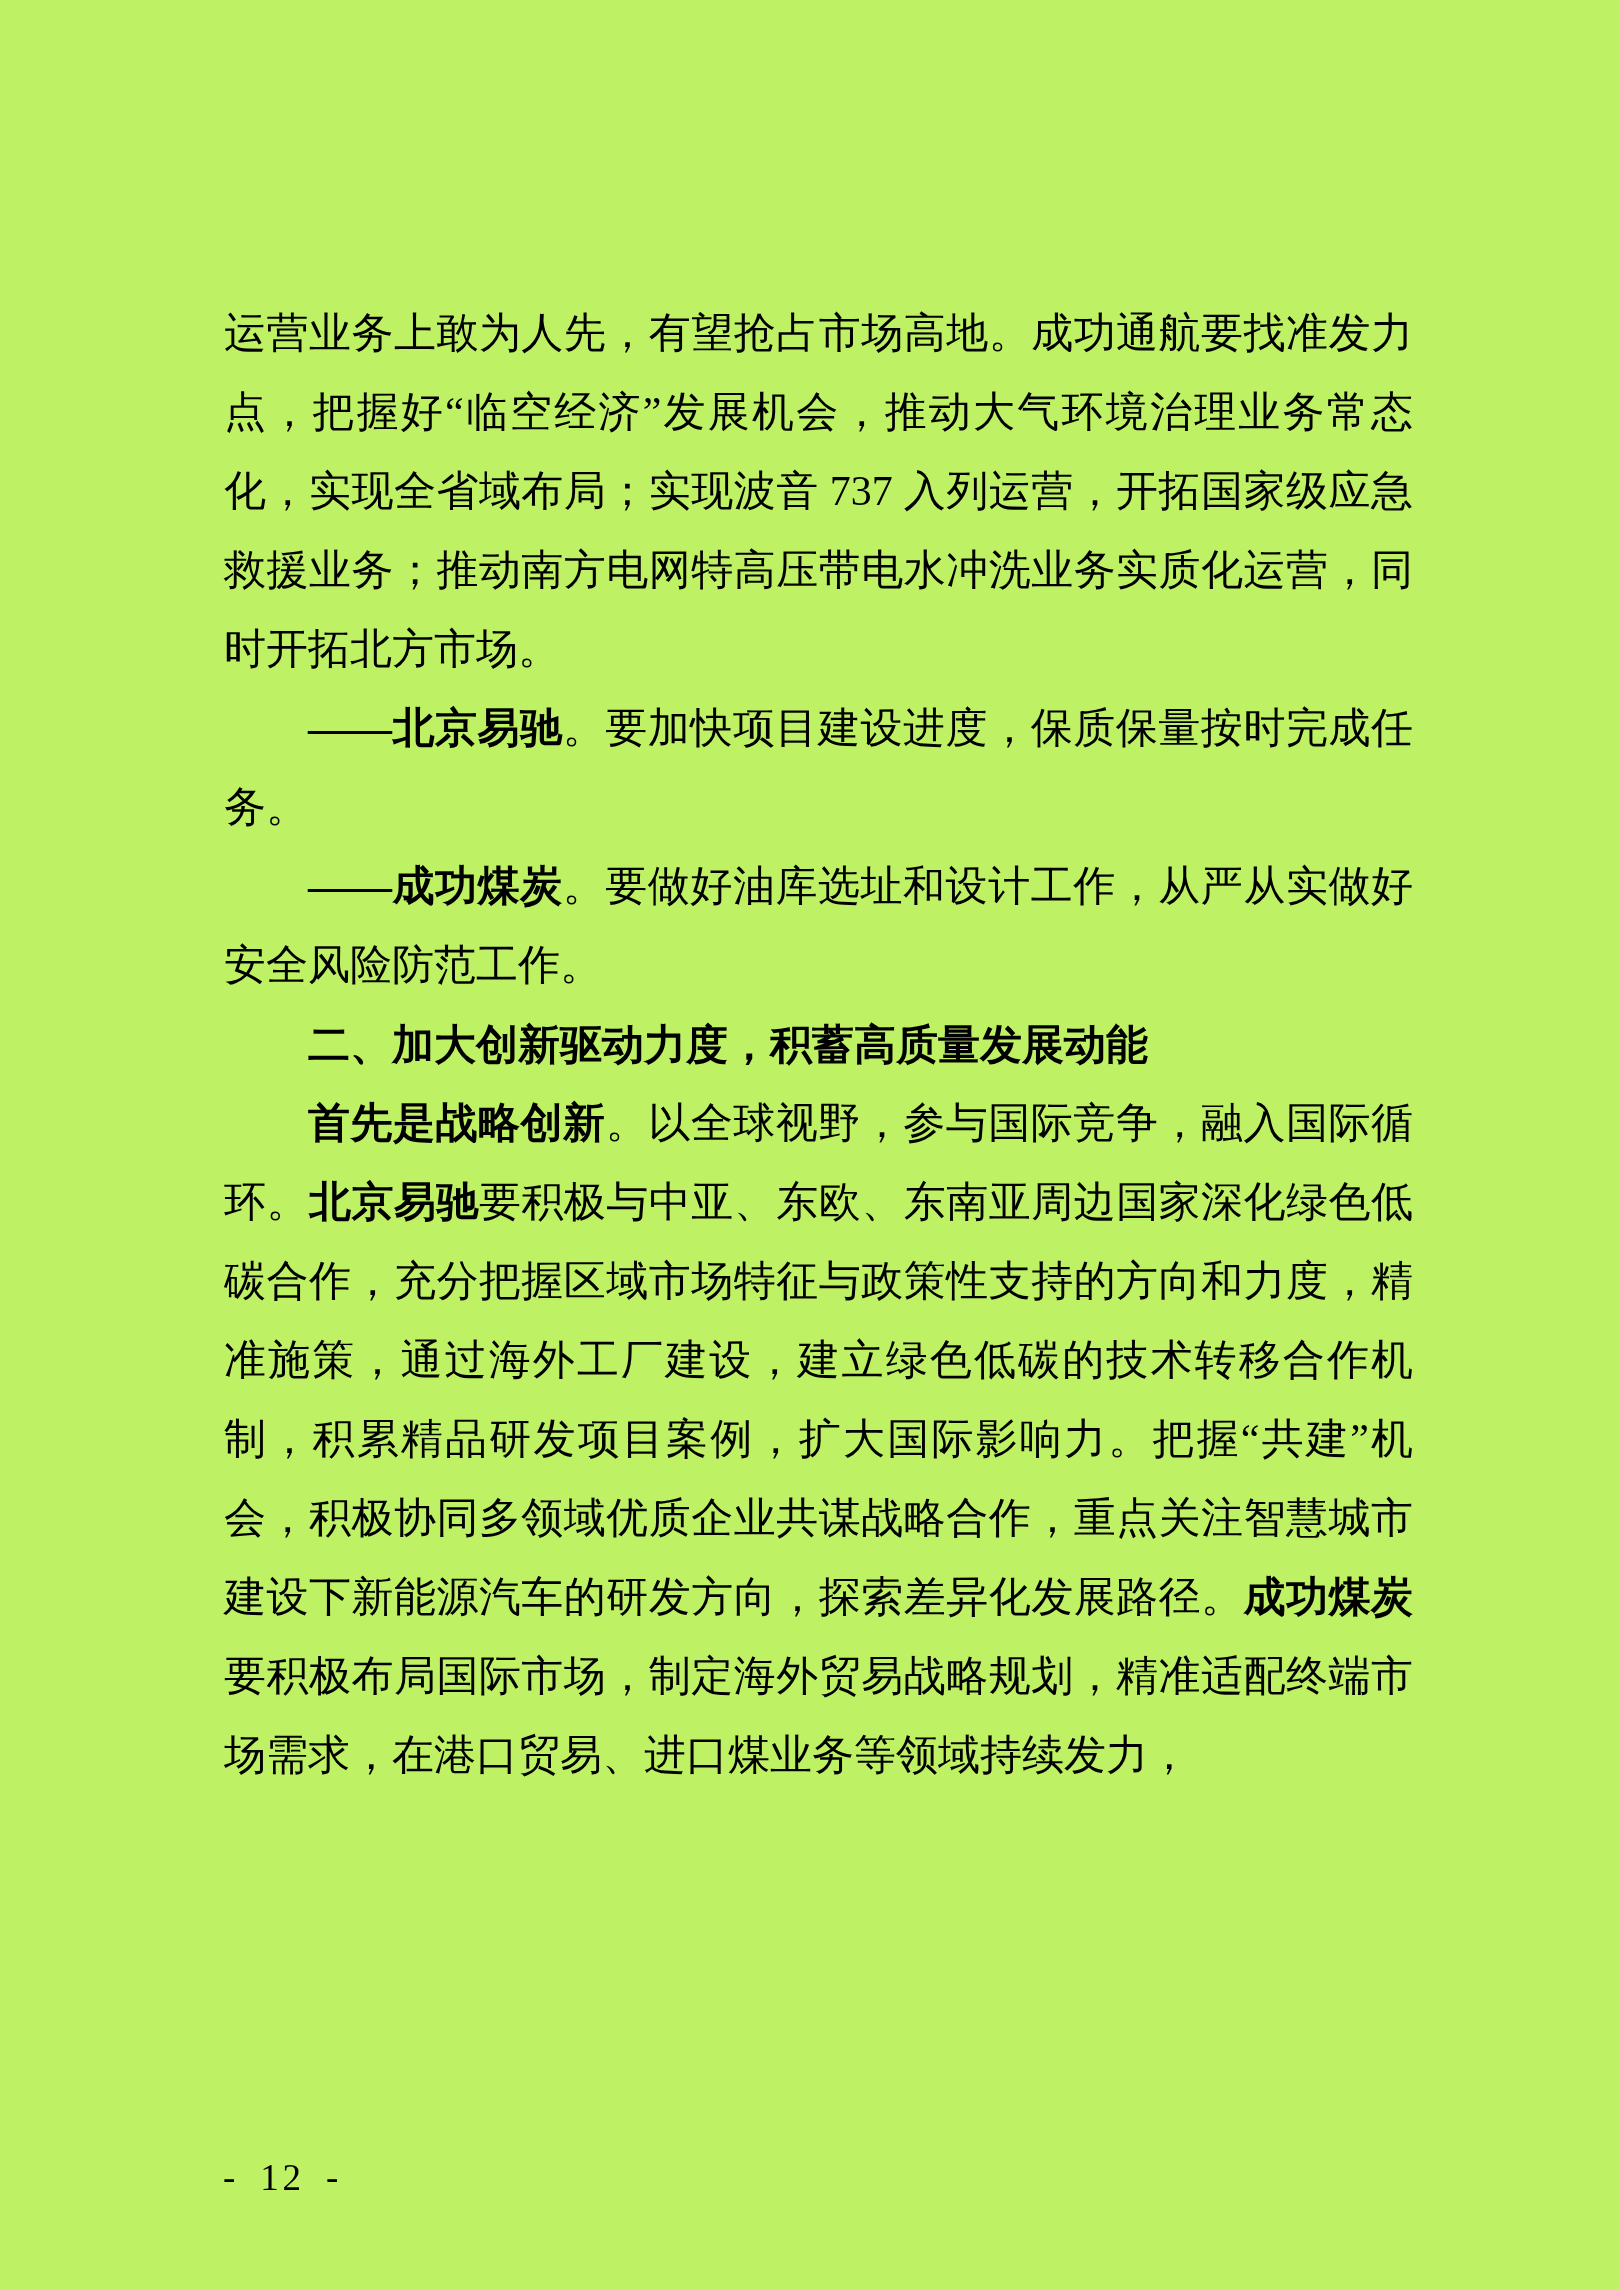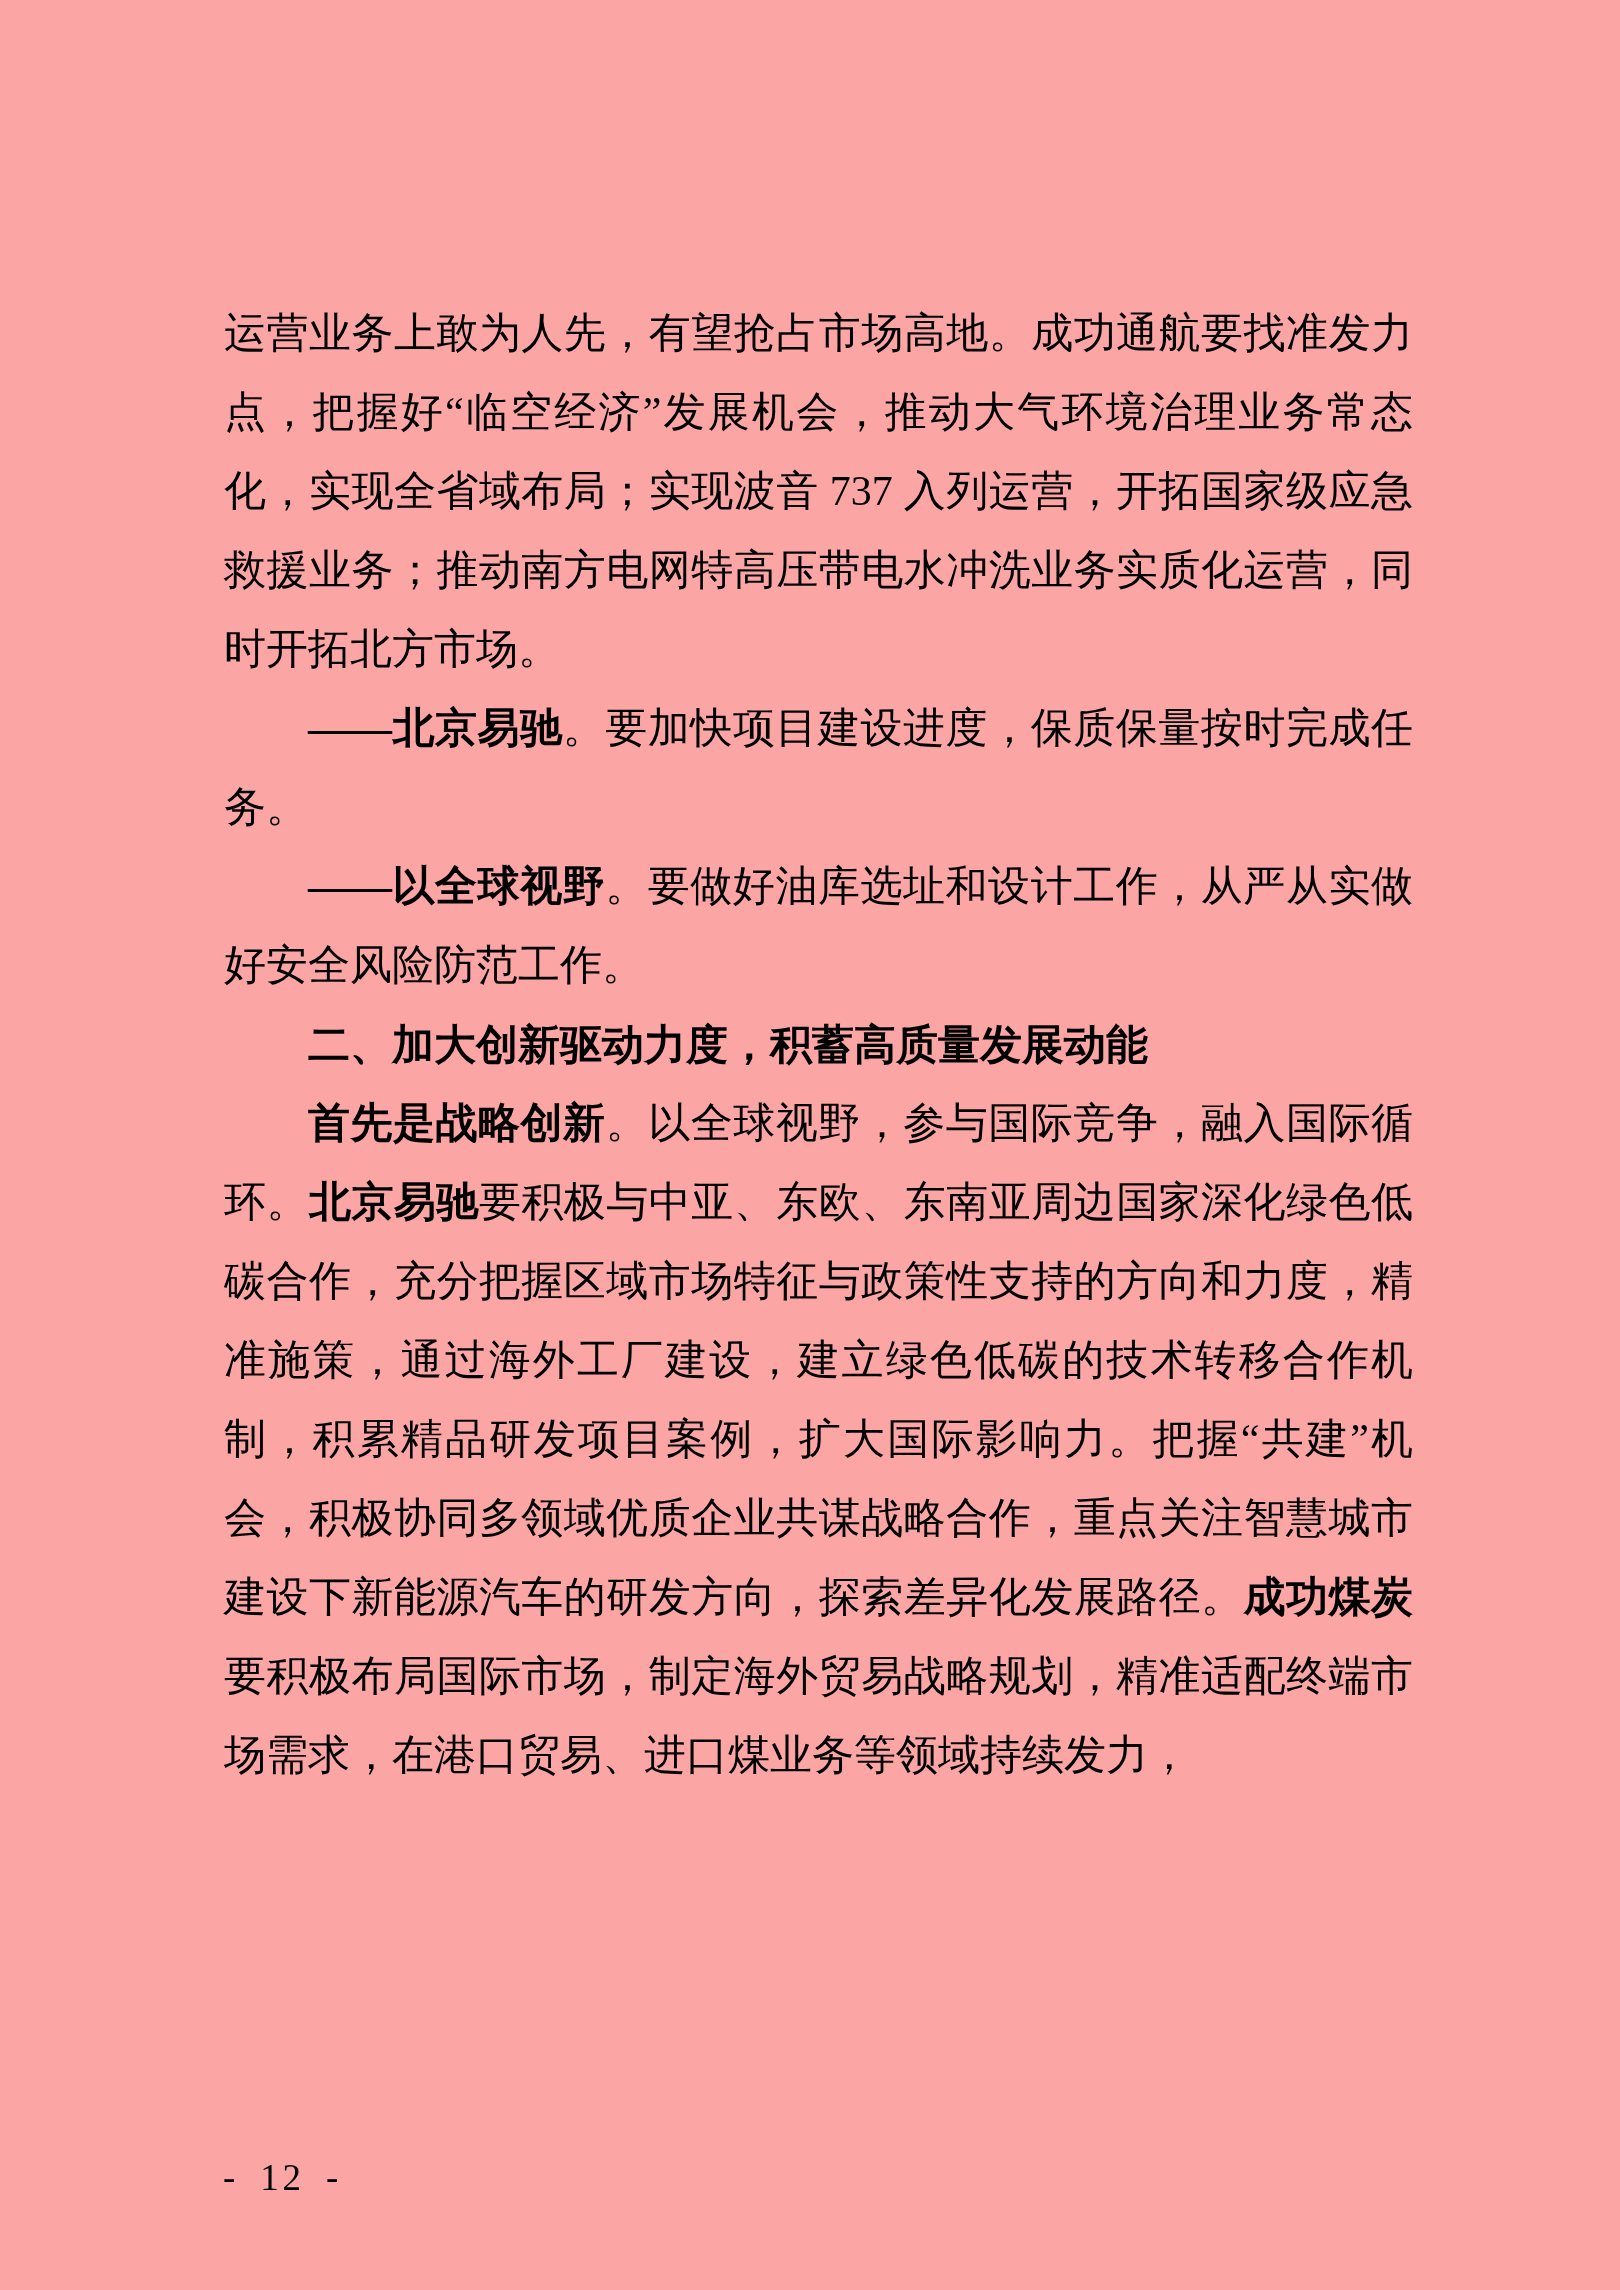--- a/index.html
+++ b/index.html
@@ -4,21 +4,21 @@
 <style>
   html, body {
     margin: 0;
     padding: 0;
     background: #888;
   }
   .page {
     position: relative;
     width: 1620px;
     height: 2291px;
-    background: #fca5a5;
+    background: #bef264;
     overflow: hidden;
     margin: 0 auto;
   }
   .body-text {
     position: absolute;
     left: 224px;
     top: 294px;
     width: 1189px;
     color: #000000;
     font-family: "Liberation Serif", "DejaVu Serif", serif;
@@ -59,21 +59,21 @@
 </head>
 <body>
 
 <div class="page">
   <main class="body-text">
 
     <p class="para"><span>运营业务上敢为人先，有望抢占市场高地。成功通航要找准发力点，把握好“临空经济”发展机会，推动大气环境治理业务常态化，实现全省域布局；实现波音 737 入列运营，开拓国家级应急救援业务；推动南方电网特高压带电水冲洗业务实质化运营，同时开拓北方市场。</span></p>
 
     <p class="para indent"><span class="bold-lead">——北京易驰</span><span>。要加快项目建设进度，保质保量按时完成任务。</span></p>
 
-    <p class="para indent"><span class="bold-lead">——以全球视野</span><span>。要做好油库选址和设计工作，从严从实做好安全风险防范工作。</span></p>
+    <p class="para indent"><span class="bold-lead">——成功煤炭</span><span>。要做好油库选址和设计工作，从严从实做好安全风险防范工作。</span></p>
 
     <h2 class="heading" style="font-size:42px; line-height:79px;">二、加大创新驱动力度，积蓄高质量发展动能</h2>
 
 
     <p class="para indent"><span class="bold-lead">首先是战略创新</span><span>。以全球视野，参与国际竞争，融入国际循环。</span><span class="bold-lead">北京易驰</span><span>要积极与中亚、东欧、东南亚周边国家深化绿色低碳合作，充分把握区域市场特征与政策性支持的方向和力度，精准施策，通过海外工厂建设，建立绿色低碳的技术转移合作机制，积累精品研发项目案例，扩大国际影响力。把握“共建”机会，积极协同多领域优质企业共谋战略合作，重点关注智慧城市建设下新能源汽车的研发方向，探索差异化发展路径。</span><span class="bold-lead">成功煤炭</span><span>要积极布局国际市场，制定海外贸易战略规划，精准适配终端市场需求，在港口贸易、进口煤业务等领域持续发力，</span></p>
 
   </main>
 
   <div class="page-number">- 12 -</div>
 </div>

